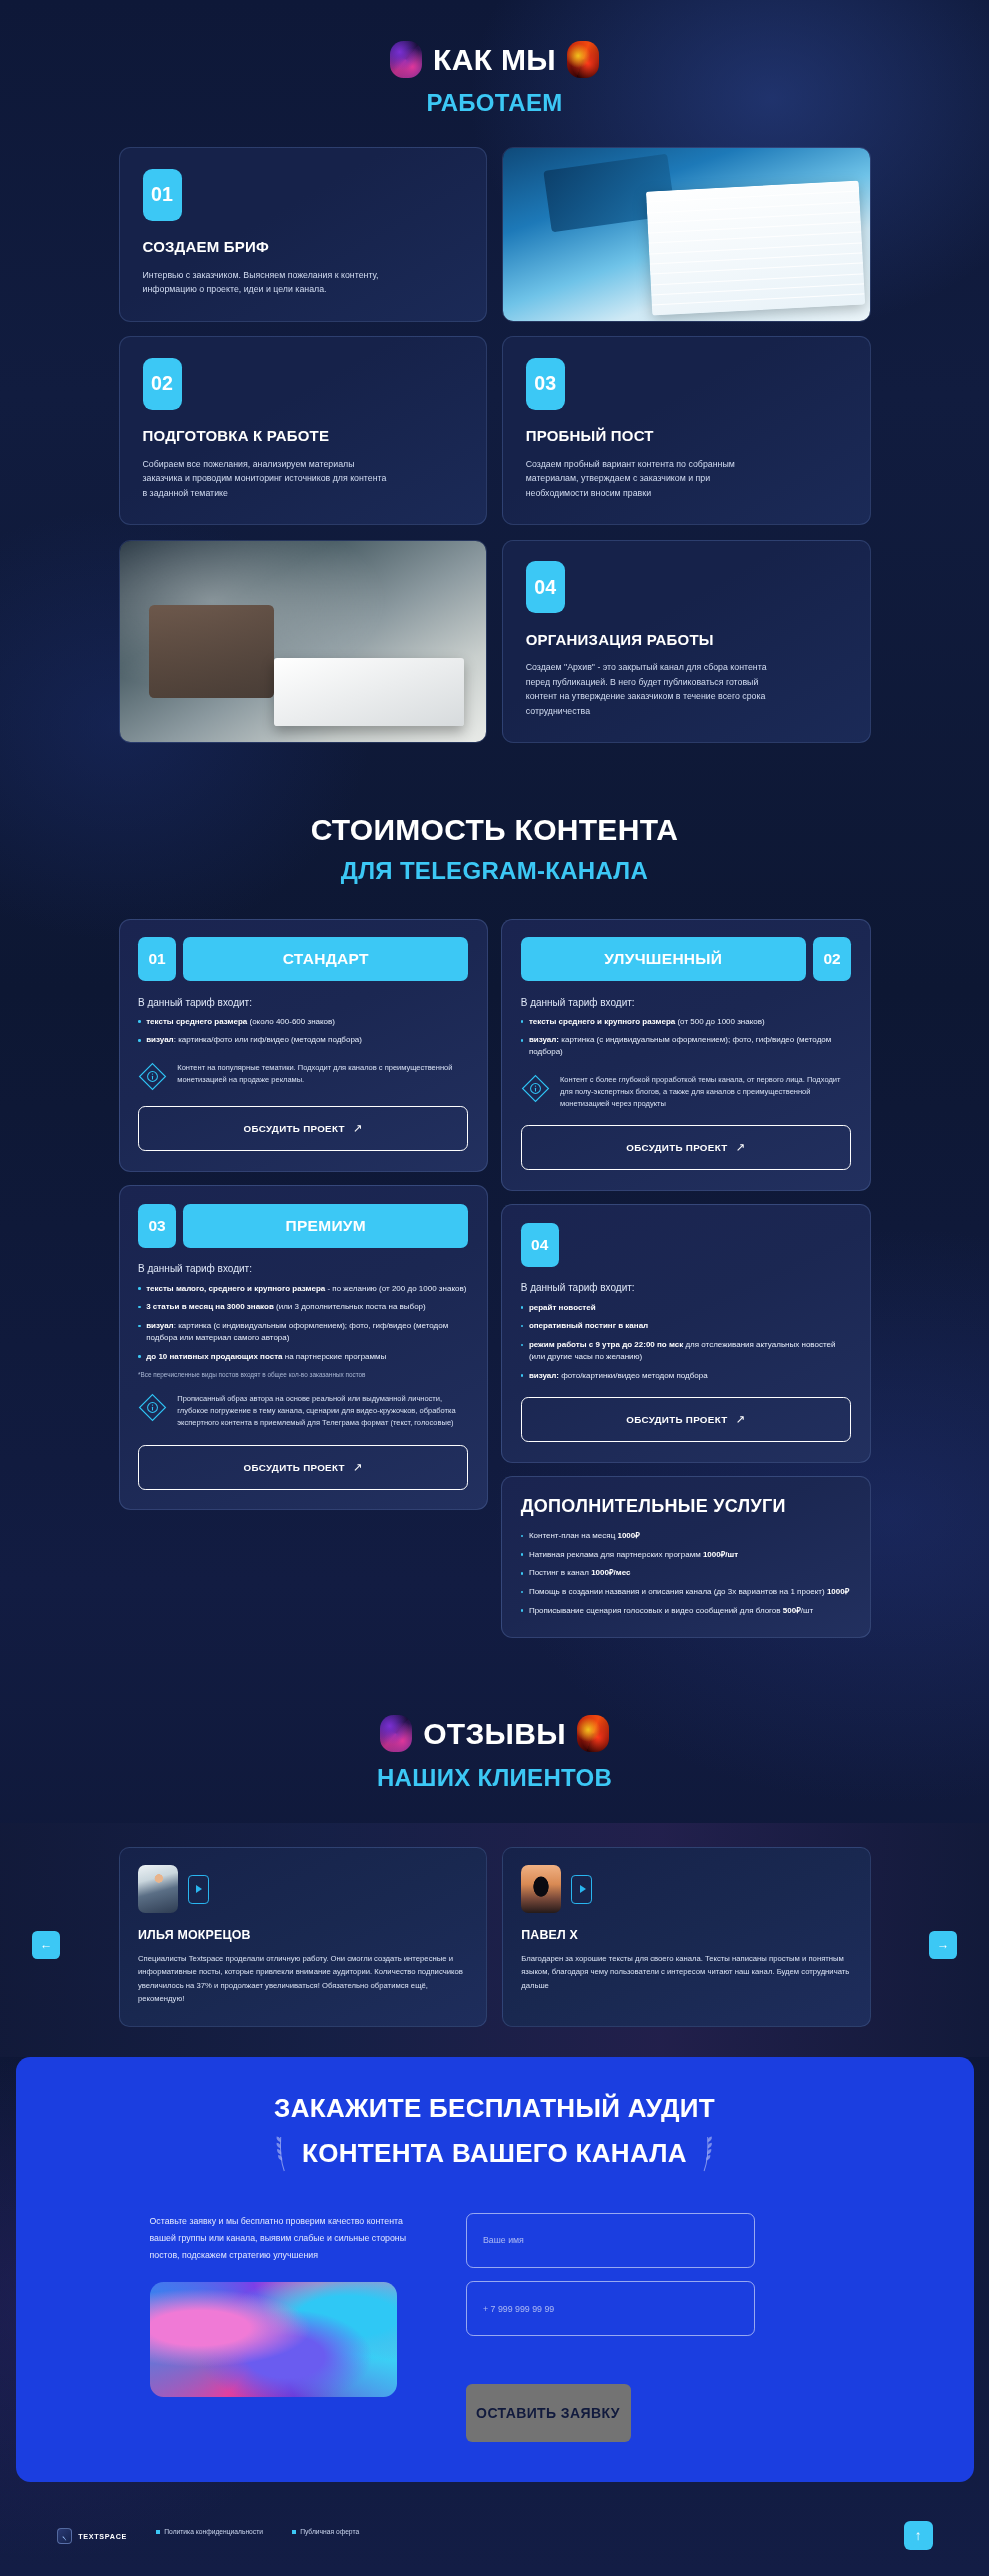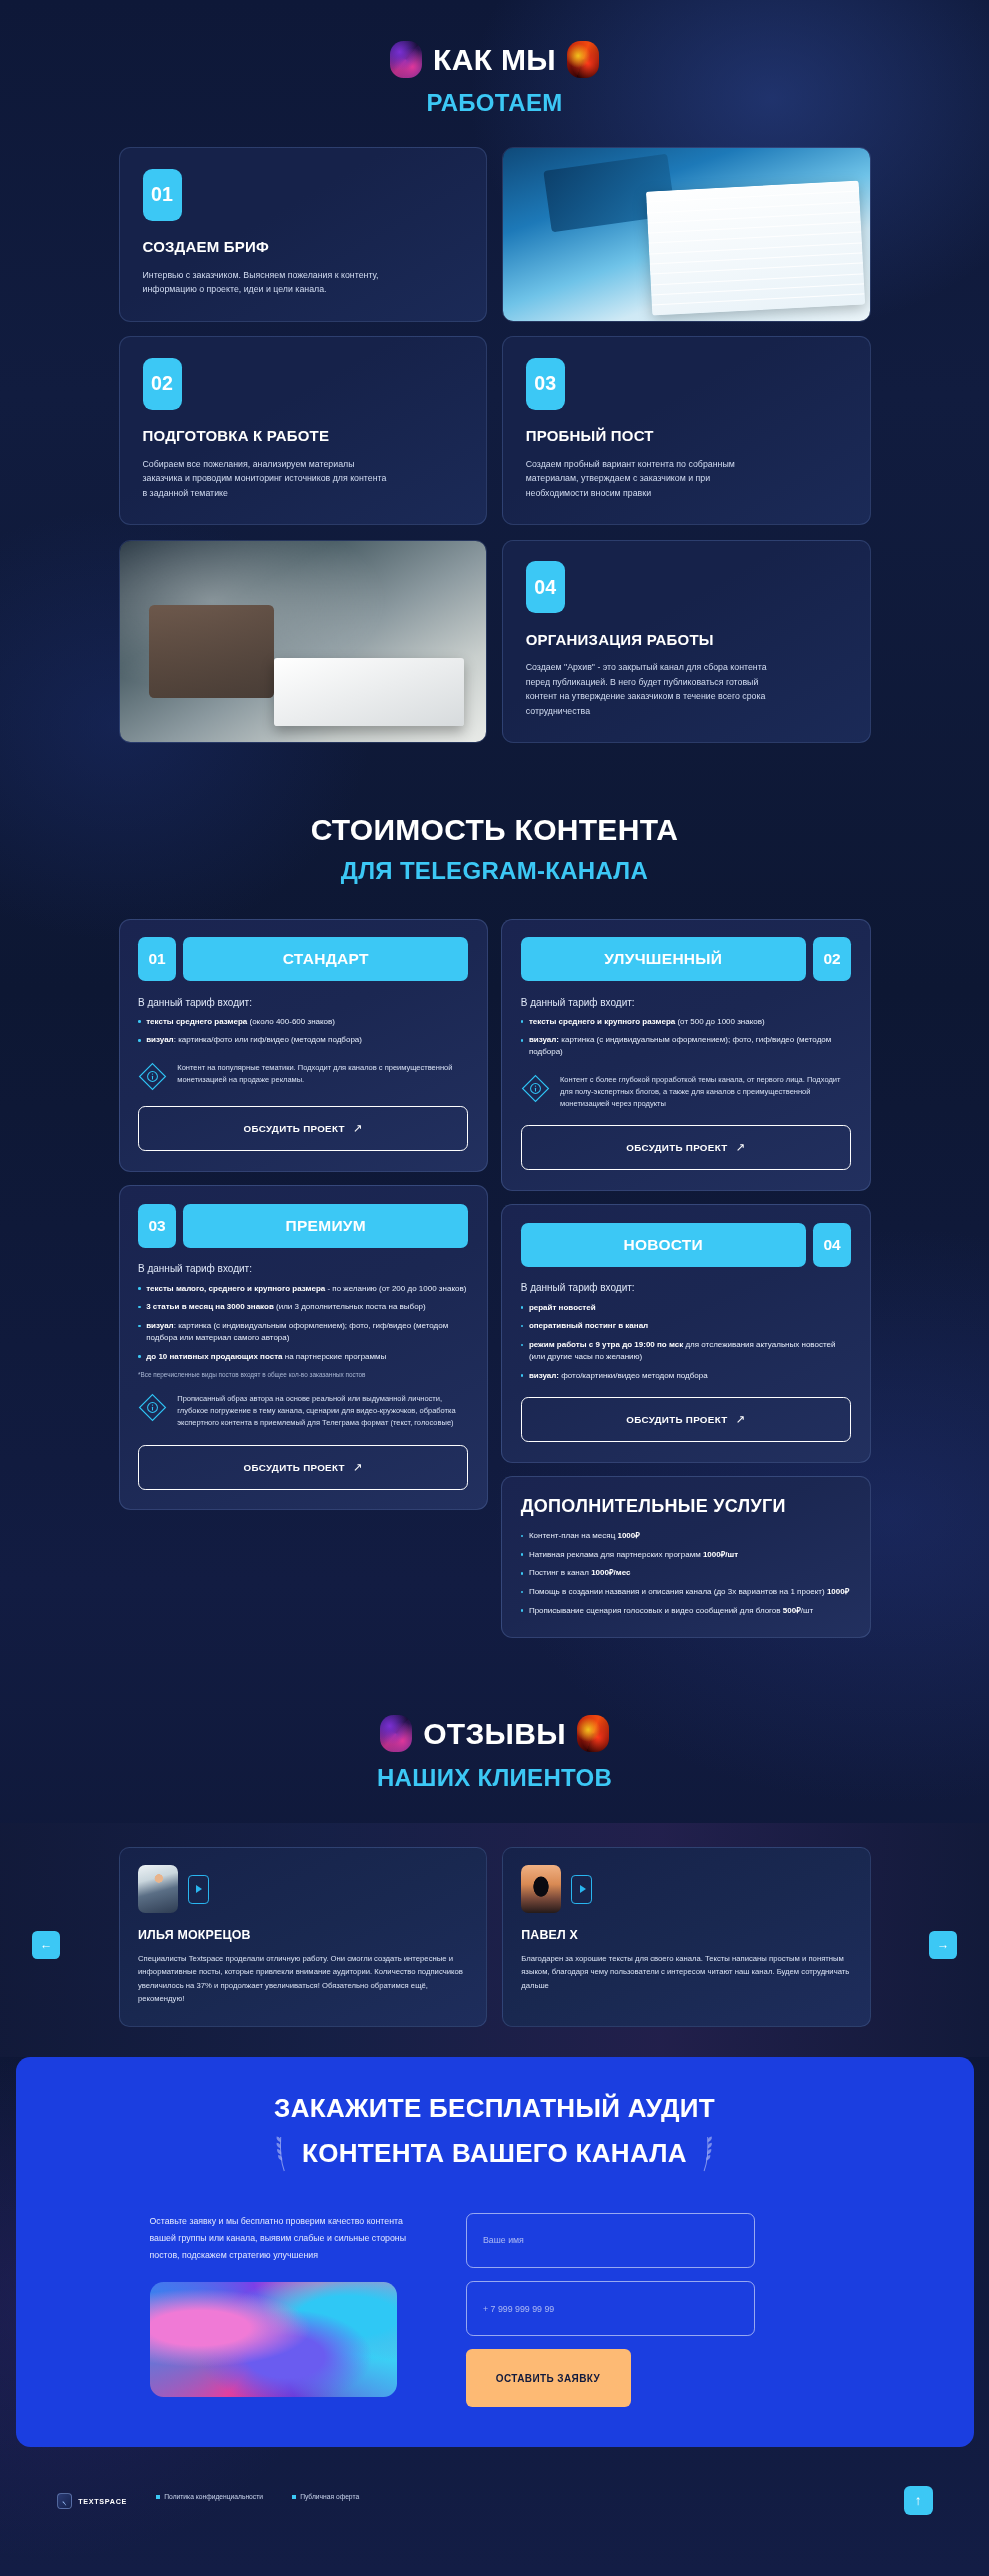--- a/index.html
+++ b/index.html
@@ -279,24 +279,25 @@
   }
   .cta-right { width: 289px; }
   .field {
     width: 100%; height: 55px; border: 0.5px solid rgba(255,255,255,.55);
     border-radius: 7.2px; background: transparent; color: #ffffff;
     font-size: 8.8px; padding: 0 16.5px; margin-bottom: 13.4px;
     font-family: "Liberation Sans", sans-serif;
   }
   .field::placeholder { color: rgba(255,255,255,.62); }
   .btn-solid {
-    width: 165px; height: 58px; background: #fdba74; color: #111a3d;
-    border: none; border-radius: 6.2px; font-size: 10px; font-weight: 800;
+    width: 165px; height: 58px; background: #737373; color: #111a3d;
+    border: none; border-radius: 6.2px; font-size: 14px; font-weight: 800;
     letter-spacing: 0.4px; cursor: pointer;
     font-family: "Liberation Sans", sans-serif;
+    margin-top: 35px;
   }
 
   
   .footer { margin-top: 46px; padding: 0 0 62px 0; }
   .footer-inner {
     width: 876px; margin: 0 auto; display:flex; align-items:flex-start; gap: 29px;
     position: relative;
   }
   .logo { display:flex; align-items:center; gap: 6.2px; }
   .logo-mark {
@@ -456,28 +457,27 @@
             <div class="note-text">Контент с более глубокой проработкой темы канала, от первого лица. Подходит для полу-экспертных блогов, а также для каналов с преимущественной монетизацией через продукты</div>
           </div>
           <button class="btn-outline">
             <span>ОБСУДИТЬ ПРОЕКТ</span>
             <span class="arrow">↗</span>
           </button>
         </div>
 
         <div class="price-card">
           <div class="price-head">
-            <div class="price-name">НОВОСТИ</div>
             <div class="price-num">04</div>
           </div>
           <div class="incl-label">В данный тариф входит:</div>
           <ul class="feat-list">
               <li><b>рерайт новостей</b></li>
               <li><b>оперативный постинг в канал</b></li>
-              <li><b>режим работы с 9 утра до 19:00  по мск</b> для отслеживания актуальных новостей (или другие часы по желанию)</li>
+              <li><b>режим работы с 9 утра до 22:00  по мск</b> для отслеживания актуальных новостей (или другие часы по желанию)</li>
               <li><b>визуал:</b> фото/картинки/видео методом подбора</li>
             </ul>
           <button class="btn-outline">
             <span>ОБСУДИТЬ ПРОЕКТ</span>
             <span class="arrow">↗</span>
           </button>
         </div>
 
         <div class="extra-card">
           <div class="extra-title">ДОПОЛНИТЕЛЬНЫЕ УСЛУГИ</div>

